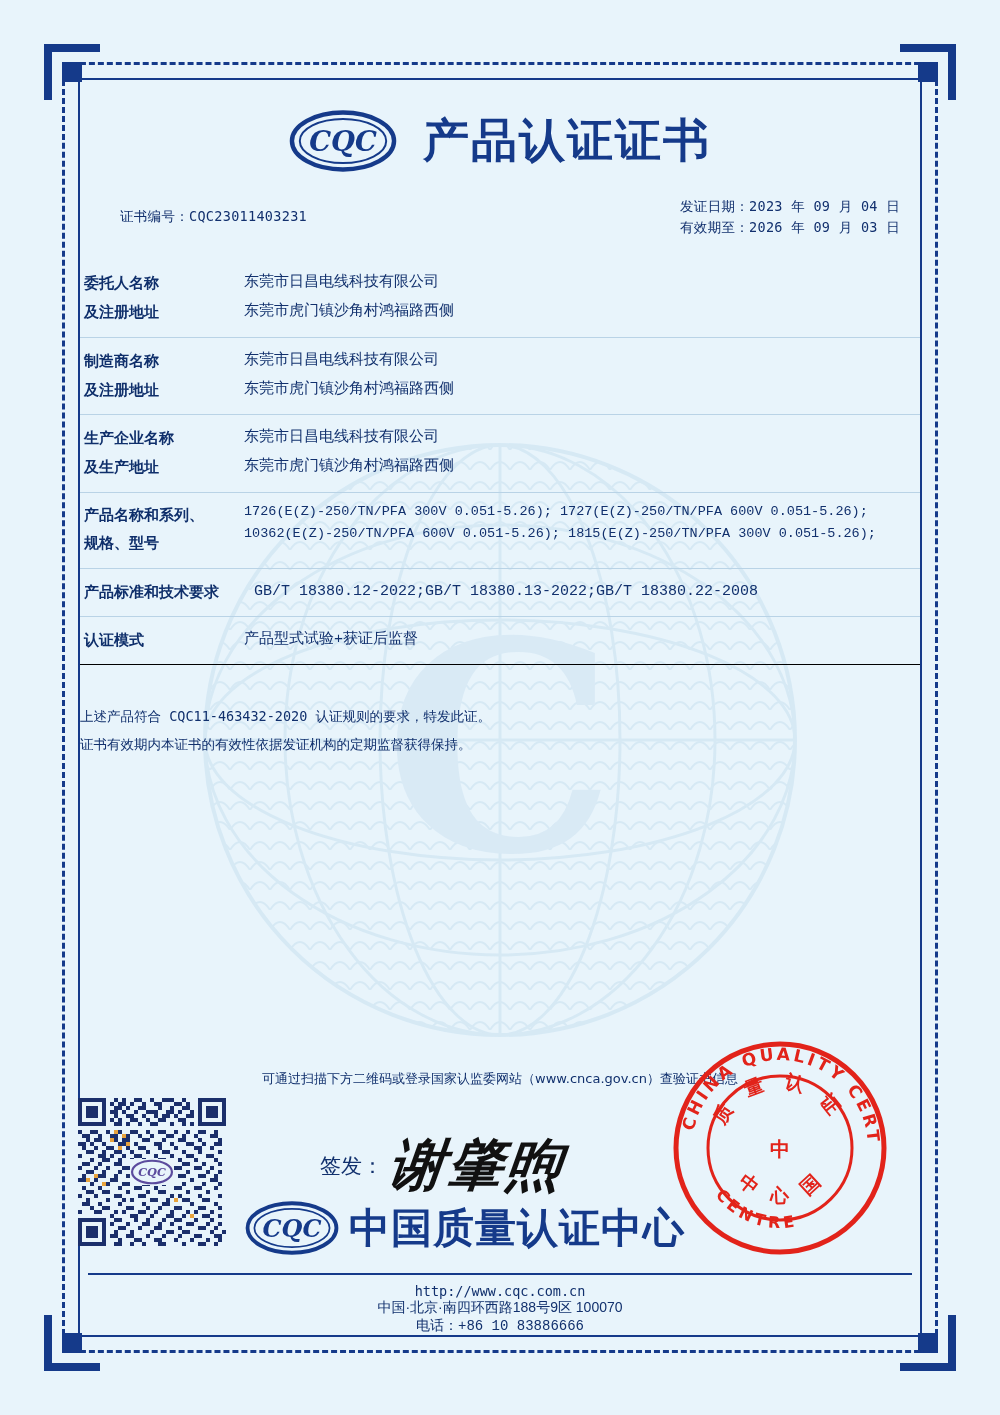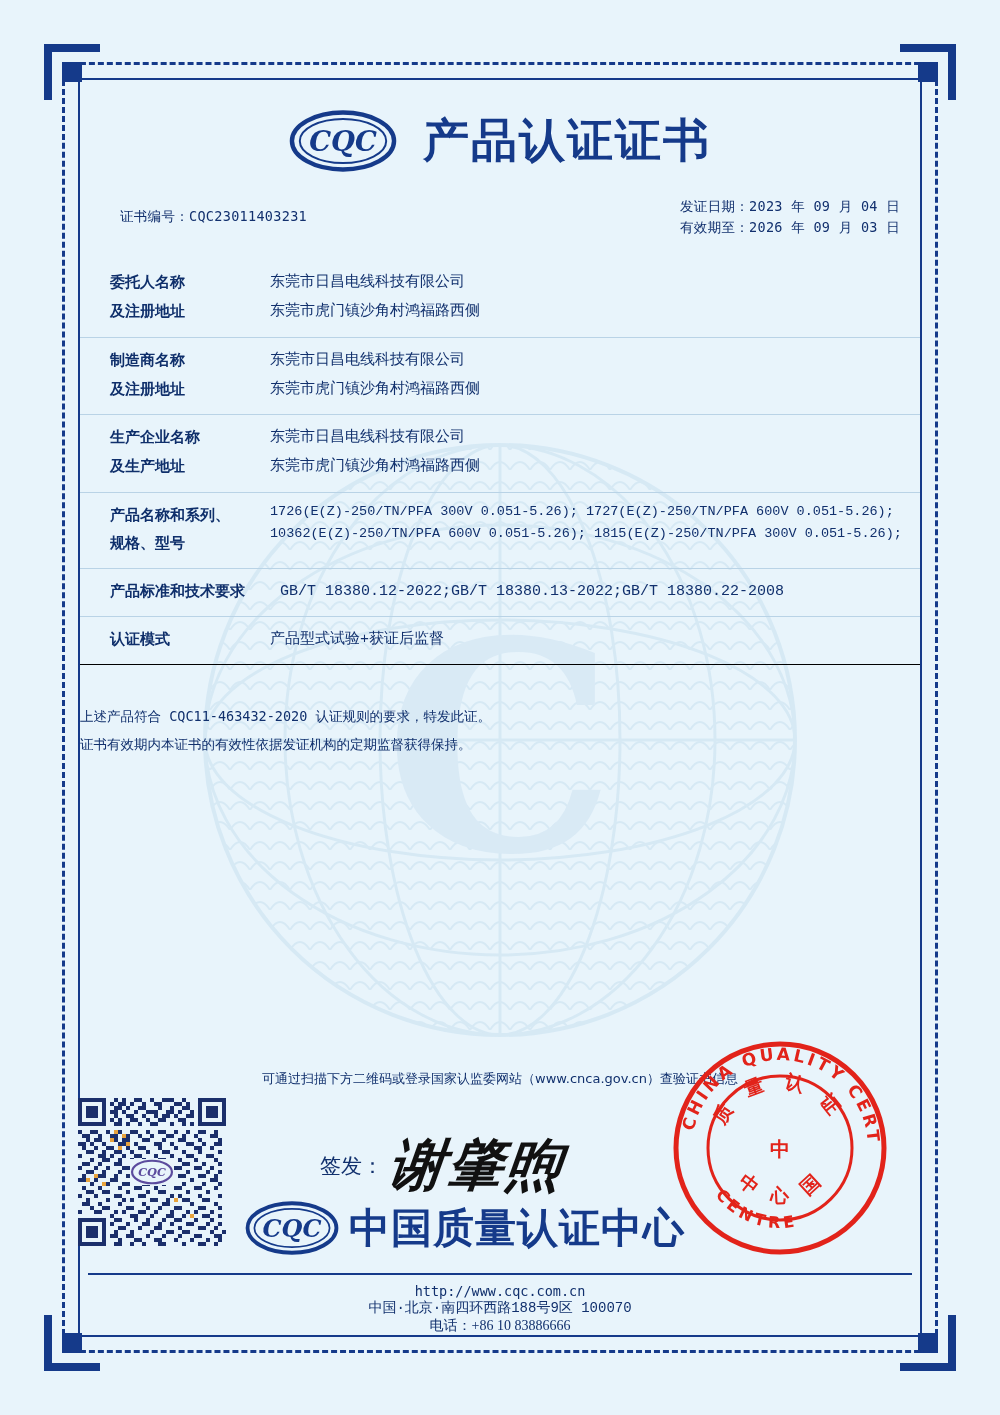--- a/index.html
+++ b/index.html
@@ -85,24 +85,23 @@
     position:absolute;left:80px;right:80px;top:260px;
   }
   .field{
     display:flex;align-items:flex-start;
     padding:0 0 0 0;
   }
   .fgroup{padding:8px 0 10px 0;border-bottom:1px solid #b9d3e6;}
   .fgroup:last-child{border-bottom:1px solid #000000;}
   .flabel{
     width:160px;flex:0 0 160px;
-    font-family:Liberation Serif, serif;
+    font-family:Liberation Sans, sans-serif;
     font-size:15px;font-weight:bold;color:#0f2f6b;line-height:1.95;
-    padding-left:12px;
-    margin-left:18px;
+    padding-left:4px;
   }
   .fvalue{
     flex:1;
     font-family:Liberation Mono, monospace;
     font-size:15px;color:#11306d;line-height:1.95;
   }
   .fvalue.small{font-size:13.5px;line-height:1.65;}
 
   .statement{
     position:absolute;left:80px;right:80px;top:702px;
@@ -153,22 +152,22 @@
   }
 
   .footer{
     position:absolute;left:88px;right:88px;bottom:86px;height:46px;
     border-top:2px solid #153a8a;
     display:flex;align-items:center;justify-content:space-between;
     padding-top:8px;
     flex-direction:column;
   }
   .footer .url{font-family:"DejaVu Sans Mono", monospace;font-size:13.5px;color:#11306d;}
-  .footer .addr{font-family:Liberation Mono, monospace;font-size:14px;color:#11306d;text-align:right;}
-  .footer .tel{font-family:Liberation Serif, serif;font-size:14px;color:#11306d;}
+  .footer .addr{font-family:Liberation Sans, sans-serif;font-size:14px;color:#11306d;text-align:right;}
+  .footer .tel{font-family:Liberation Mono, monospace;font-size:14px;color:#11306d;}
 </style>
 </head>
 <body>
 
 <div class="page">
 
   <div class="corner tl">
     <div class="v bar-h"></div>
       <div class="v bar-v"></div>
       <div class="sq"></div>

